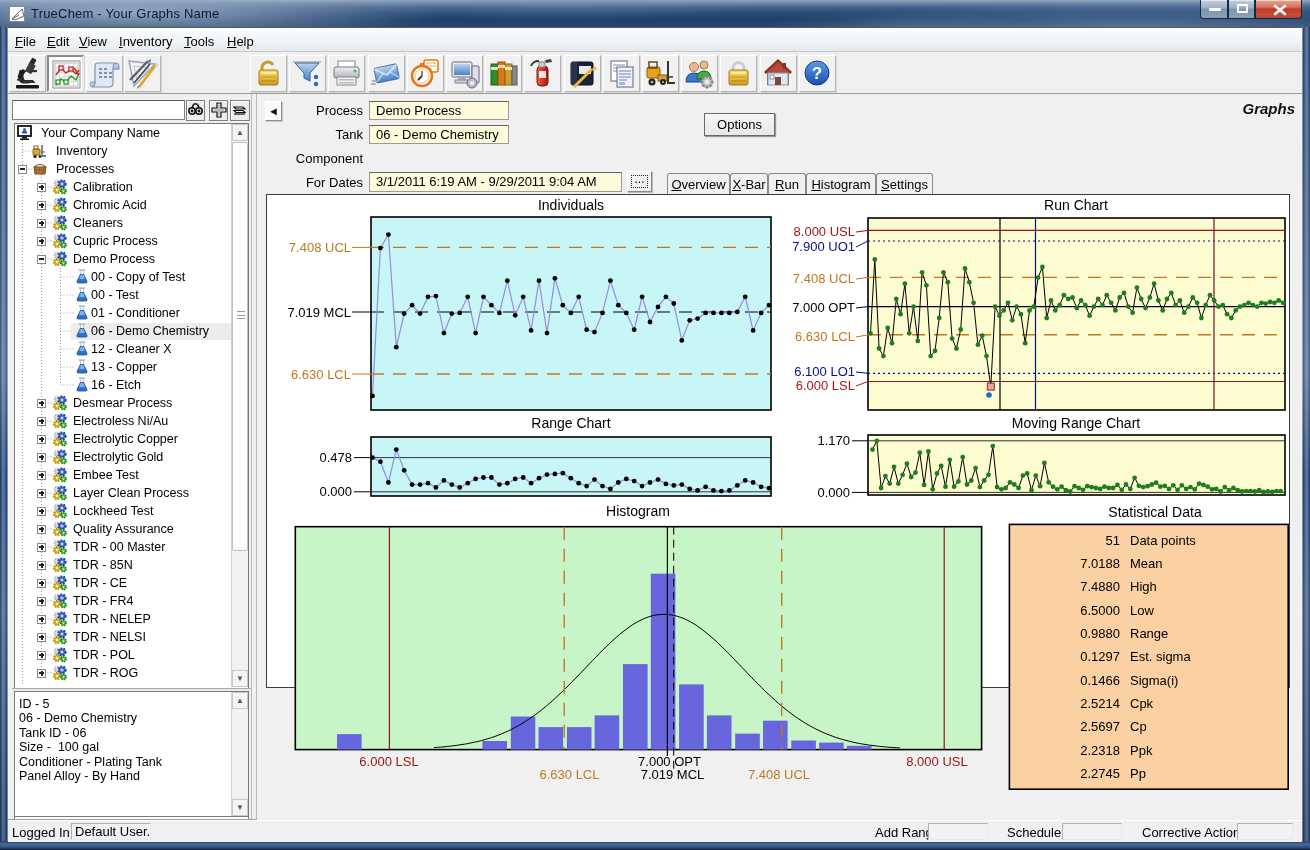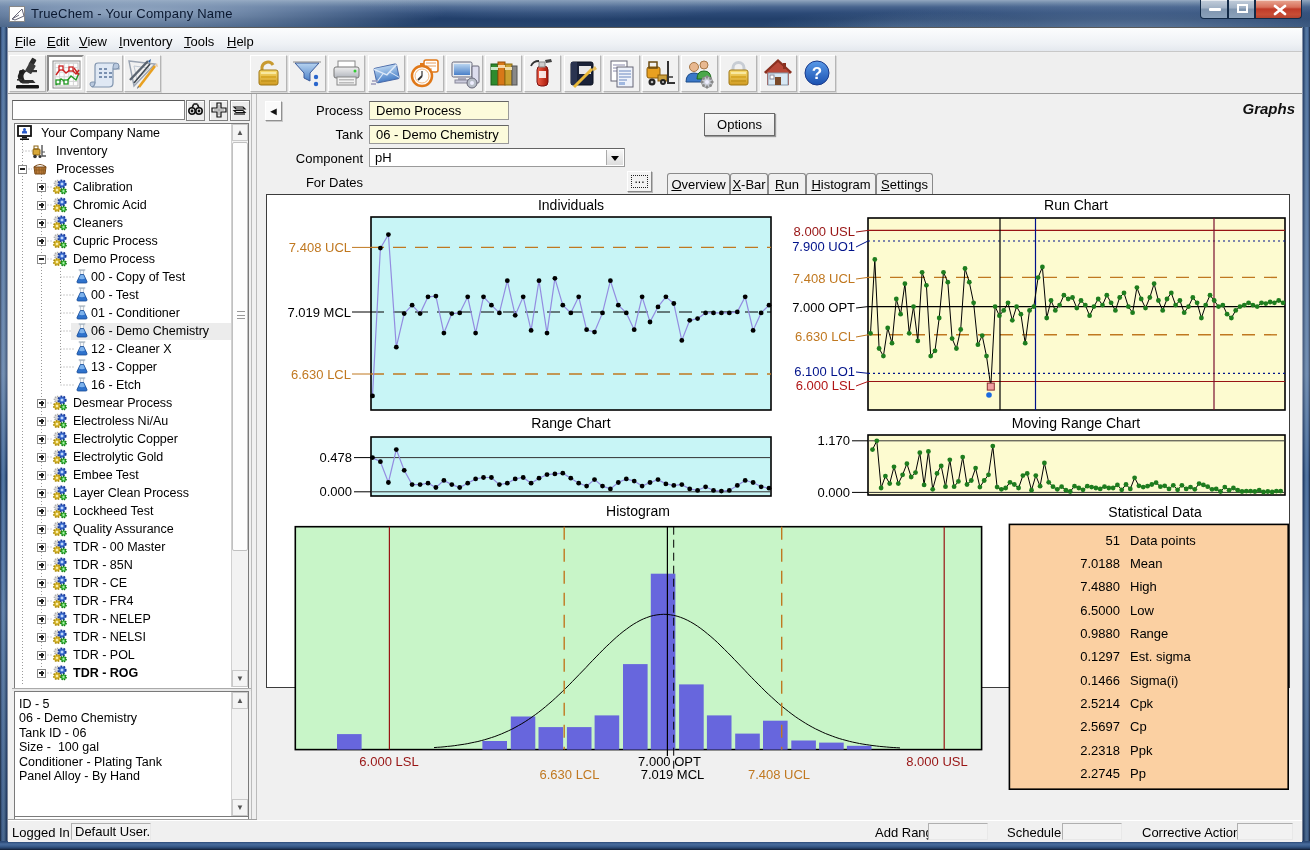--- a/index.html
+++ b/index.html
@@ -65,21 +65,21 @@
 <body>
 <div id="borderL"></div>
 <div id="borderR"></div>
 <div id="borderB"></div>
 <div id="titlebar">
     <div class="shine"></div>
   <div id="titleicon"><svg width="16" height="16">
         <path d="M2 12 L12 2 L14 9 L5 13 Z" fill="#fff" stroke="#667" stroke-width="1"></path>
         <path d="M2 12 L9 8" stroke="#667" stroke-width="1"></path>
       </svg></div>
-  <div id="titletext">TrueChem - Your Company Name</div>
+  <div id="titletext">TrueChem - Your Graphs Name</div>
 </div>
 <div id="winbtns">
  <div class="wbtn" id="btnmin">
       <div class="wg" style="left:8px;top:8px;width:12px;height:3px;background:#fff;border-radius:1px;"></div>
     </div>
  <div class="wbtn" id="btnmax">
       <div class="wg" style="left:8px;top:4px;width:11px;height:9px;border:2px solid #fff;background:transparent;"></div>
     </div>
  <div class="wbtn" id="btnclose">
       <svg style="position:absolute;left:17px;top:4px" width="14" height="12">
@@ -853,21 +853,21 @@
 <circle cx="10" cy="5" r="2.4" fill="#6a9cf0" stroke="#2a4aaa" stroke-width="0.8"></circle>
 <circle cx="10" cy="5" r="1.1" fill="#dce8fc"></circle>
 <circle cx="5" cy="11" r="3.2" fill="#f0cc30" stroke="#a88a10" stroke-width="1.8" stroke-dasharray="1.5 1.2"></circle>
 <circle cx="5" cy="11" r="2" fill="#f6dc60" stroke="#b89a20" stroke-width="0.7"></circle>
 <circle cx="5" cy="11" r="0.9" fill="#fdf6d0"></circle>
 <circle cx="11.5" cy="12" r="2.6" fill="#3ab83a" stroke="#157a15" stroke-width="1.6" stroke-dasharray="1.3 1"></circle>
 <circle cx="11.5" cy="12" r="1.5" fill="#66d066"></circle>
 <circle cx="11.5" cy="12" r="0.7" fill="#d8f6d8"></circle>
           </g>
         </svg></div>
-      <div class="trow" style="left:58px;top:542px;font-weight:bold;">TDR - ROG</div>
+      <div class="trow" style="left:58px;top:542px;">TDR - ROG</div>
       <div id="treescroll">
         <div class="sarrow" style="top:0;">▲</div>
         <div class="sarrow" style="bottom:0;">▼</div>
 <div id="thumb">
           <div id="thumbgrip"></div>
         </div>
       </div>
     </div>
  <div id="hsplit"></div>
  <div id="infobox">
@@ -894,22 +894,22 @@
    <div class="sbox" style="left:1229px;width:56px;"></div>
 
  </div>
  <div id="main">
    <div id="backbtn">◄</div>
    <div class="flabel" style="left:0px;top:9px;width:106px;">Process</div>
    <div class="ybox" style="left:112px;top:7px;width:140px;height:19px;">Demo Process</div>
    <div class="flabel" style="left:0px;top:33px;width:106px;">Tank</div>
    <div class="ybox" style="left:112px;top:31px;width:140px;height:19px;">06 - Demo Chemistry</div>
    <div class="flabel" style="left:0px;top:57px;width:106px;">Component</div>
-   <div id="combo">pH<div id="comboarrow"></div></div>
    <div class="flabel" style="left:0px;top:81px;width:106px;">For Dates</div>
+   <div class="ybox" style="left:112px;top:78px;width:253px;height:20px;">3/1/2011 6:19 AM - 9/29/2011 9:04 AM</div>
    <div id="dotsbtn"><div id="dotsin"></div>...</div>
    <div id="optbtn">Options</div>
    <div id="graphs">Graphs</div>
    <div class="tab" style="left:410px;width:63px;"><u>O</u>verview</div>
    <div class="tab" style="left:473px;width:38px;"><u>X</u>-Bar</div>
    <div class="tab" style="left:511px;width:38px;"><u>R</u>un</div>
    <div class="tab" style="left:549px;width:70px;"><u>H</u>istogram</div>
    <div class="tab" style="left:619px;width:57px;"><u>S</u>ettings</div>
    <div id="panel">
         <svg width="1024" height="617" style="position:absolute;left:-1px;top:-1px" font-family="Liberation Sans,sans-serif">

